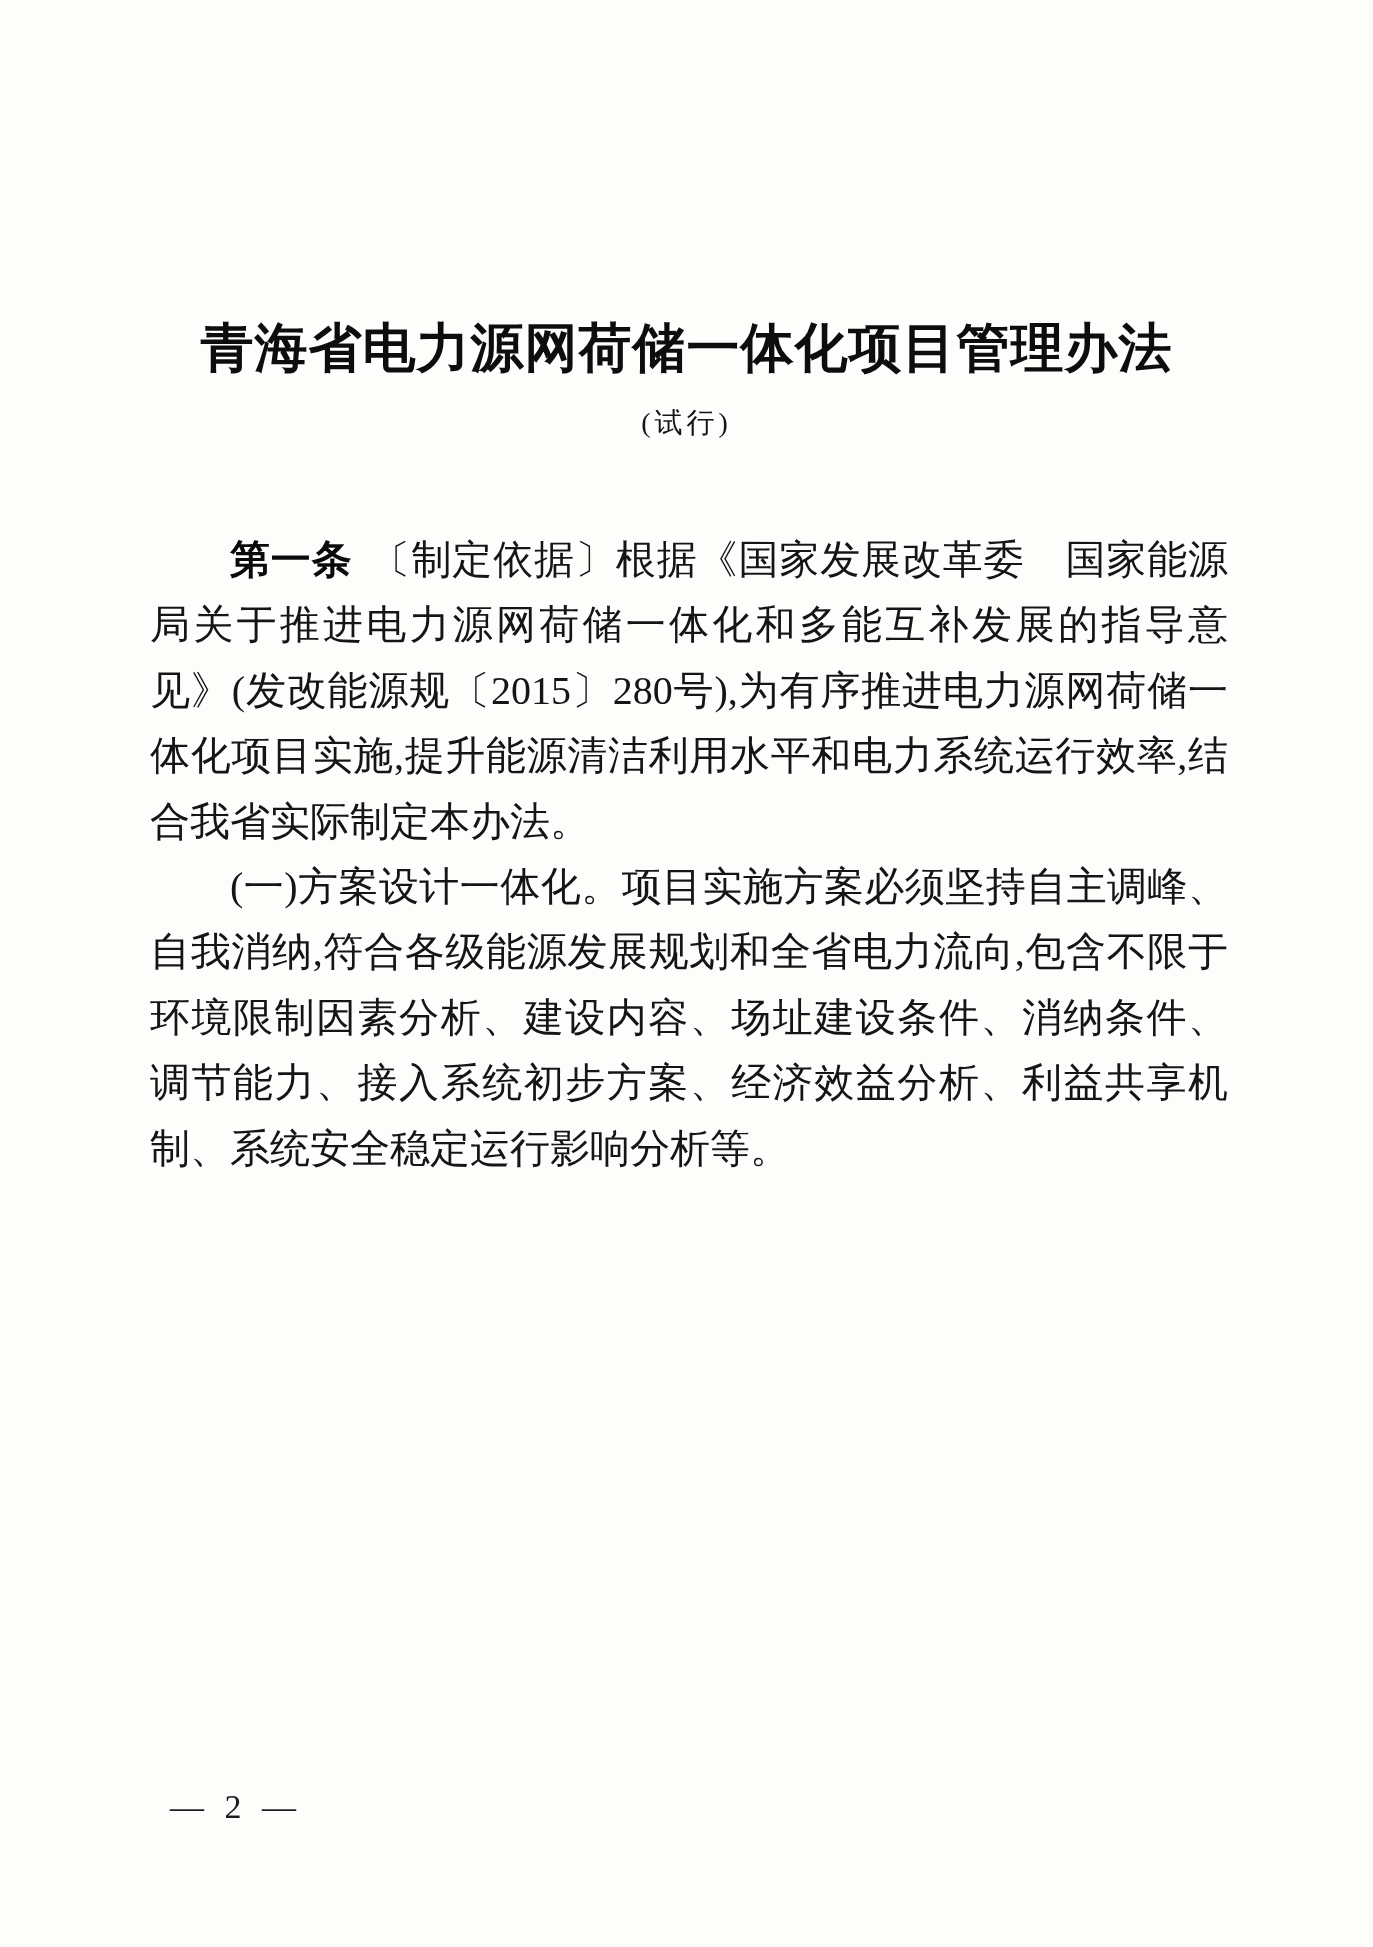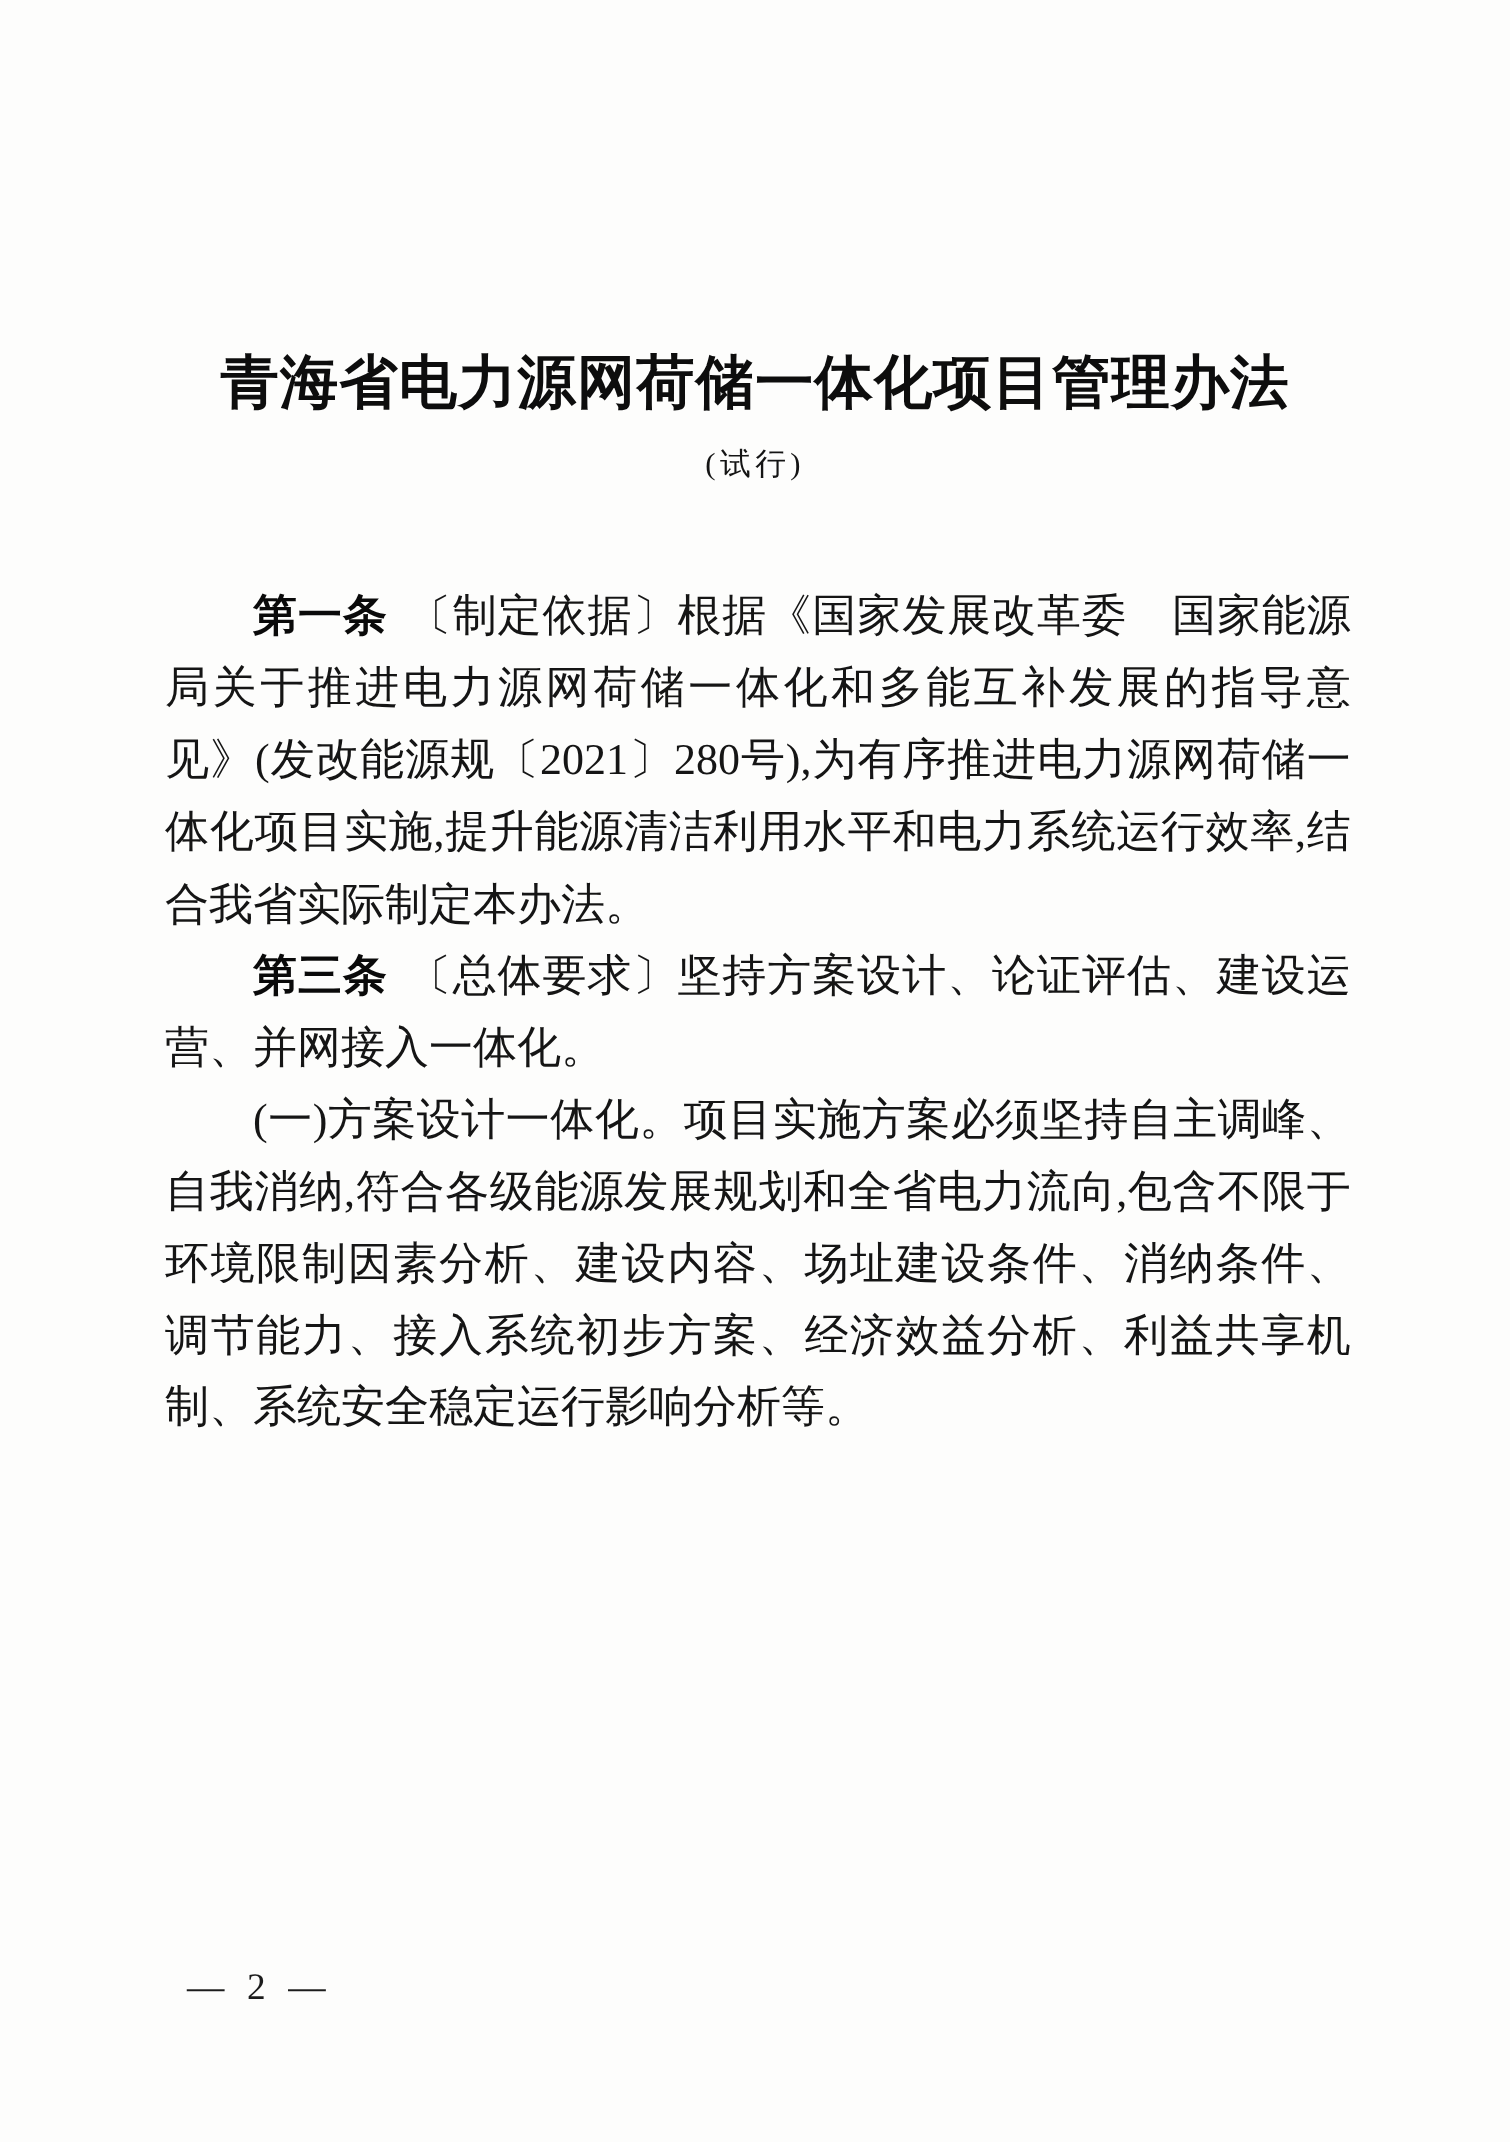--- a/index.html
+++ b/index.html
@@ -79,27 +79,24 @@
 
 <div class="page">
 
   <h1 class="doc-title">青海省电力源网荷储一体化项目管理办法</h1>
 
   <div class="doc-subtitle">(试行)</div>
 
   <div class="doc-body">
 
     <p class="para">
-      <span class="lead">第一条</span><span>〔制定依据〕根据《国家发展改革委　国家能源局关于推进电力源网荷储一体化和多能互补发展的指导意见》(发改能源规〔2021〕280号),为有序推进电力源网荷储一体化项目实施,提升能源清洁利用水平和电力系统运行效率,结合我省实际制定本办法。</span>
+      <span class="lead">第一条</span><span>〔制定依据〕根据《国家发展改革委　国家能源局关于推进电力源网荷储一体化和多能互补发展的指导意见》(发改能源规〔2015〕280号),为有序推进电力源网荷储一体化项目实施,提升能源清洁利用水平和电力系统运行效率,结合我省实际制定本办法。</span>
     </p>
 
 
-    <p class="para">
-      <span class="lead">第三条</span><span>〔总体要求〕坚持方案设计、论证评估、建设运营、并网接入一体化。</span>
-    </p>
 
     <p class="para">
       <span>(一)方案设计一体化。项目实施方案必须坚持自主调峰、自我消纳,符合各级能源发展规划和全省电力流向,包含不限于环境限制因素分析、建设内容、场址建设条件、消纳条件、调节能力、接入系统初步方案、经济效益分析、利益共享机制、系统安全稳定运行影响分析等。</span>
     </p>
 
 
   </div>
 
   <div class="page-number">— 2 —</div>
 

